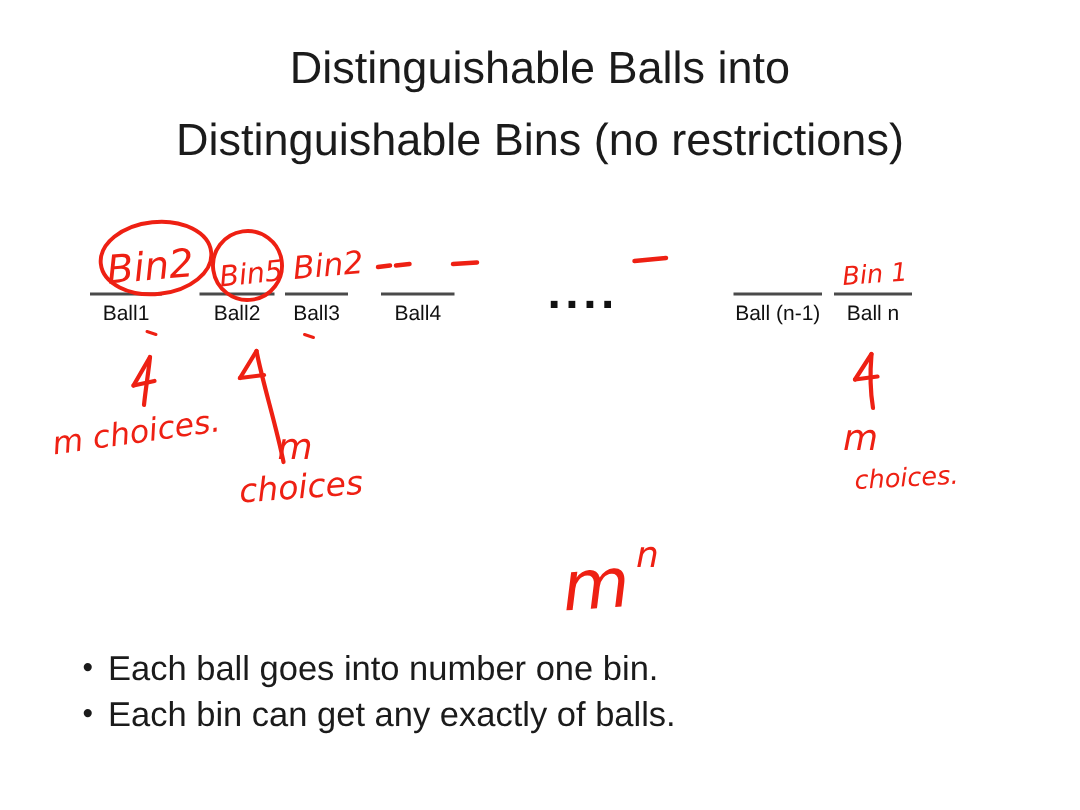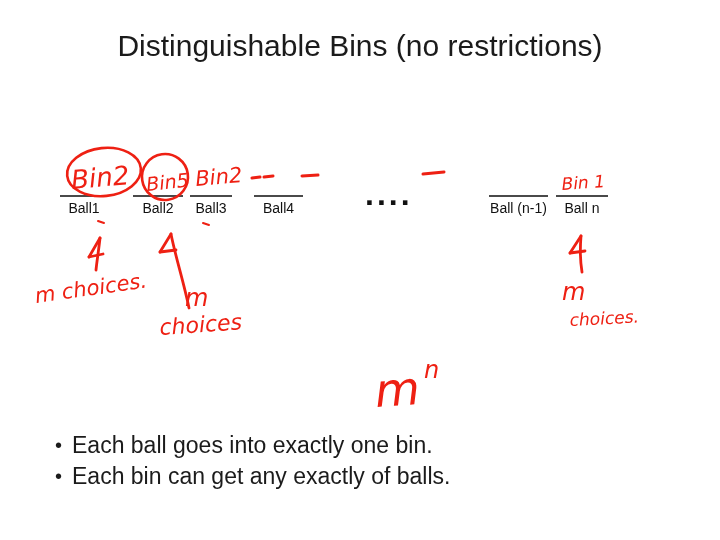--- a/index.html
+++ b/index.html
@@ -53,20 +53,21 @@
     font-family:"DejaVu Sans", sans-serif;
     font-style:italic;
   }
 </style>
 </head>
 <body>
 
 <div class="slide">
 
   <div class="title">
+    <div>Distinguishable Balls into</div>
     <div>Distinguishable Bins (no restrictions)</div>
   </div>
 
   <div class="slot slot1">
     <span>Ball1</span>
   </div>
   <div class="slot slot2">
     <span>Ball2</span>
   </div>
   <div class="slot slot3">
@@ -128,21 +129,21 @@
       <text x="570" y="326" font-size="17" transform="rotate(-3 570 326)">choices.</text>
 
       <text x="376" y="407" font-size="46" transform="rotate(-4 376 407)">m</text>
       <text x="424" y="378" font-size="24">n</text>
     </g>
   </svg>
 
   <div class="bullets">
     <div class="bullet-row">
       <span class="bullet-glyph">•</span>
-      <span>Each ball goes into exactly one bin.</span>
+      <span>Each ball goes into number one bin.</span>
     </div>
     <div class="bullet-row">
       <span class="bullet-glyph">•</span>
       <span>Each bin can get any exactly of balls.</span>
     </div>
   </div>
 
 </div>
 
 </body></html>

